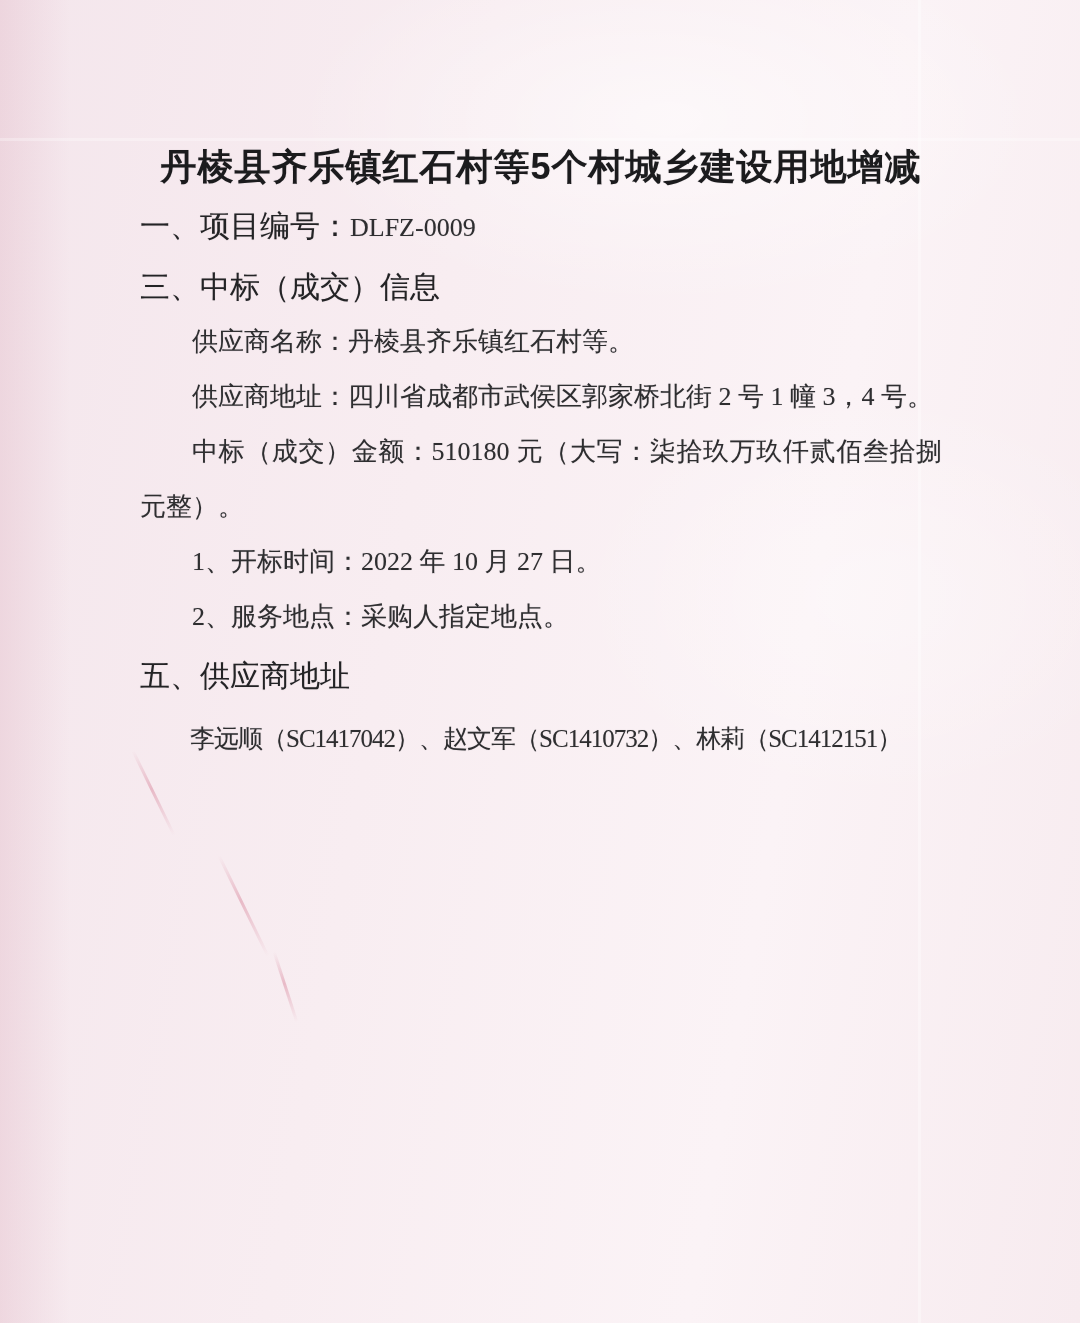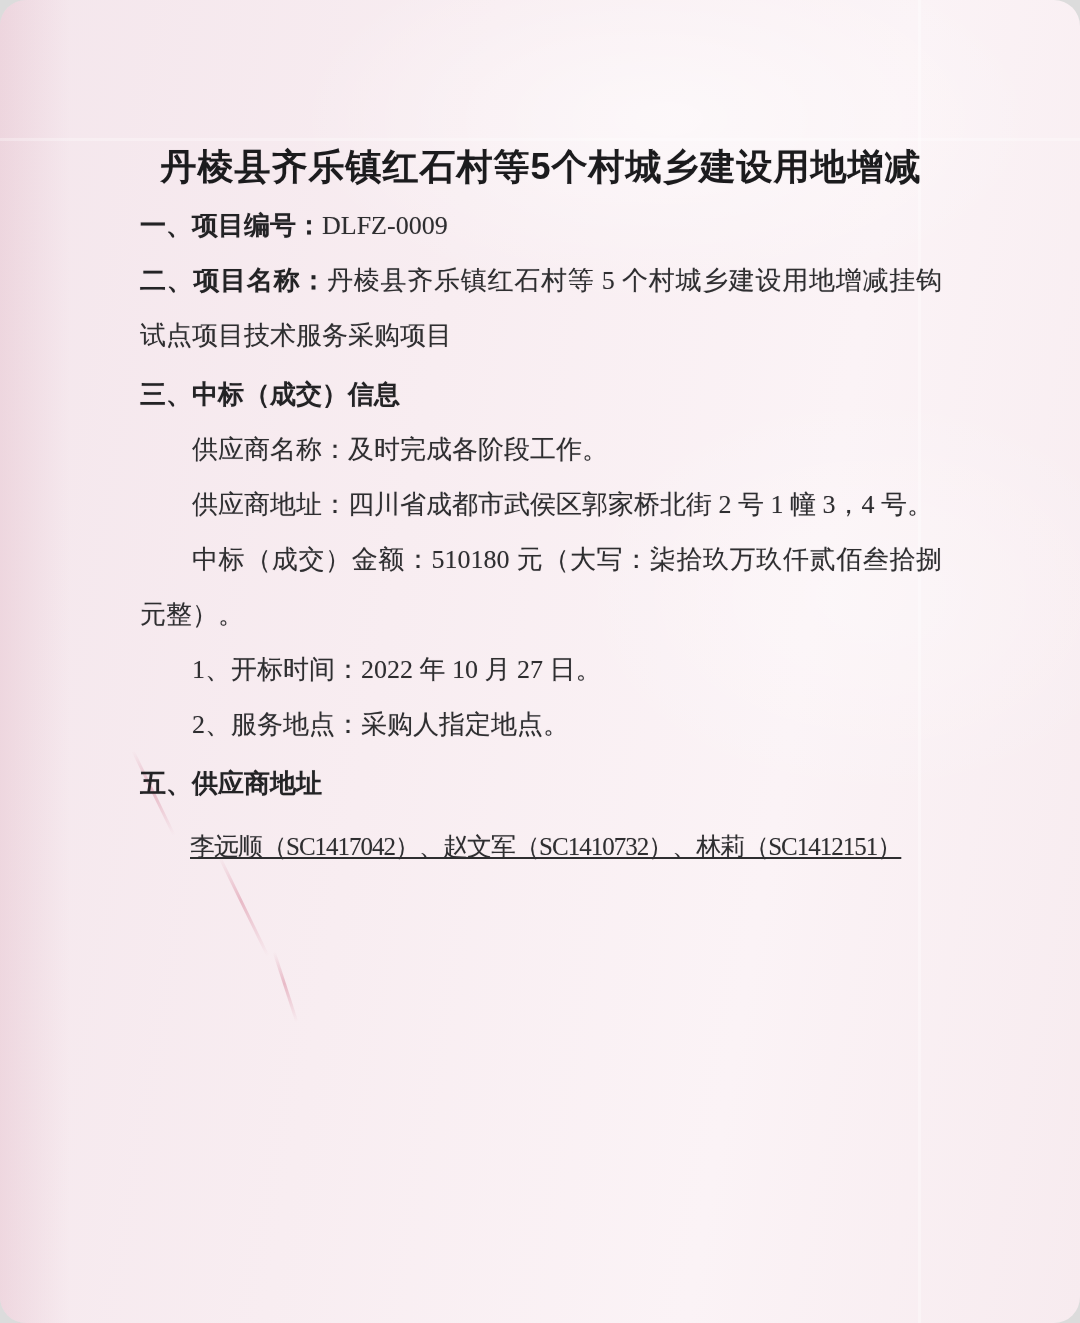--- a/index.html
+++ b/index.html
@@ -9,21 +9,20 @@
     height: 1323px;
     margin: 0 auto;
     overflow: hidden;
     background:
       radial-gradient(ellipse 520px 260px at 62% 9%, rgba(255,255,255,0.55), rgba(255,255,255,0) 72%),
       radial-gradient(ellipse 420px 300px at 80% 45%, rgba(255,255,255,0.35), rgba(255,255,255,0) 70%),
       linear-gradient(100deg, #f4e6ec 0%, #f8edf1 38%, #fbf3f6 70%, #f7ebef 100%);
     color: #2e2e30;
     font-family: "Liberation Serif", "DejaVu Serif", serif;
     font-size: 26px;
-    border-radius: 26px;
   }
   .doc {
     position: absolute;
     left: 0; top: 0;
     width: 802px;
     padding: 136px 138px 0 140px;
     text-shadow: 0 0 1px rgba(45,45,50,0.25);
   }
   .title {
     margin: 0;
@@ -36,34 +35,33 @@
     color: #1b1b1d;
   }
   .title .line { display: block; }
   .doc p {
     margin: 0;
     line-height: 55px;
     text-align: justify;
   }
   .hd {
     font-family: "Liberation Sans", "DejaVu Sans", sans-serif;
-    font-weight: 700;
-    font-size: 26px;
+    font-weight: 400;
+    font-size: 30px;
     color: #232325;
   }
   p.head { margin-top: 4px; }
   .first { margin-top: 54px; }
   .indent { text-indent: 2em; }
   .experts-line {
     font-size: 25px;
     letter-spacing: -1px;
     white-space: nowrap;
     text-align: left !important;
     margin-top: 8px !important;
-    text-decoration: underline;
   }
   
   .edge-band {
     position: absolute; left: 0; top: 0; width: 70px; height: 100%;
     background: linear-gradient(to right, rgba(226,186,199,0.38), rgba(226,186,199,0));
     pointer-events: none;
   }
   .streak-v {
     position: absolute; left: 918px; top: 0; width: 3px; height: 100%;
     background: rgba(255,255,255,0.35); pointer-events: none;
@@ -95,25 +93,24 @@
   <div class="crease c3"></div>
 
   <div class="doc">
 
     <h1 class="title">
       <span class="line">丹棱县齐乐镇红石村等5个村城乡建设用地增减</span>
     </h1>
 
     <p class="first"><span class="hd">一、项目编号：</span><span>DLFZ-0009</span></p>
 
-    <p><span class="hd">二、项目名称：</span><span>丹棱县齐乐镇红石村等 5 个村城乡建设用地增减挂钩试点项目技术服务采购项目</span></p>
 
     <p class="head hd">三、中标（成交）信息</p>
 
-    <p class="indent">供应商名称：及时完成各阶段工作。</p>
+    <p class="indent">供应商名称：丹棱县齐乐镇红石村等。</p>
 
     <p class="indent">供应商地址：四川省成都市武侯区郭家桥北街 2 号 1 幢 3，4 号。</p>
 
     <p class="indent">中标（成交）金额：510180 元（大写：柒拾玖万玖仟贰佰叁拾捌元整）。</p>
 
 
     <p class="indent">1、开标时间：2022 年 10 月 27 日。</p>
 
     <p class="indent">2、服务地点：采购人指定地点。</p>
 

